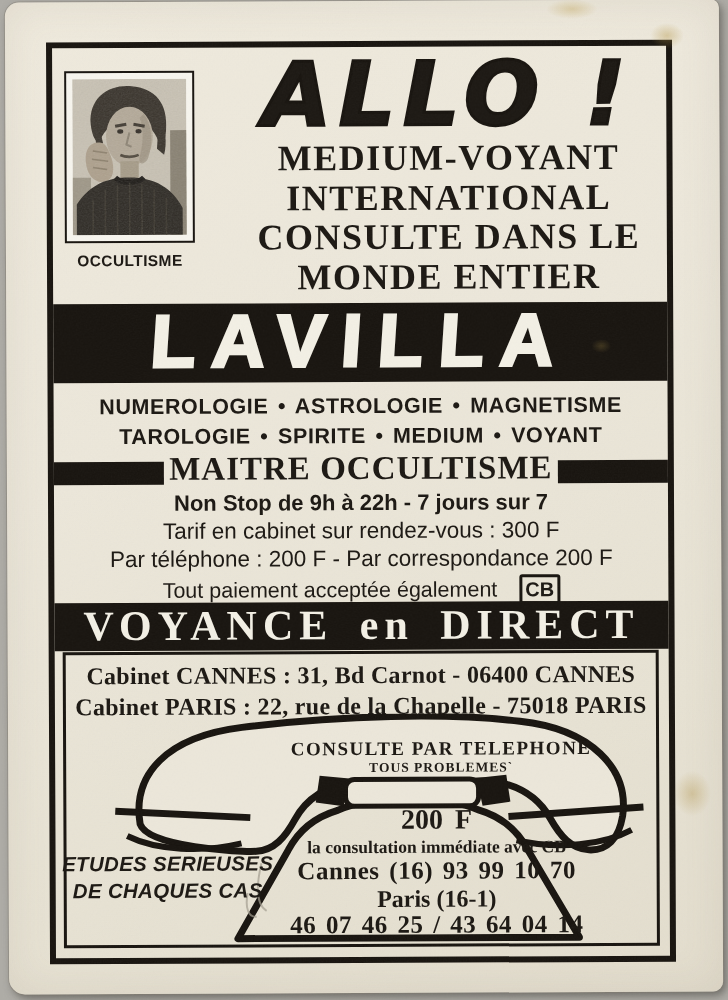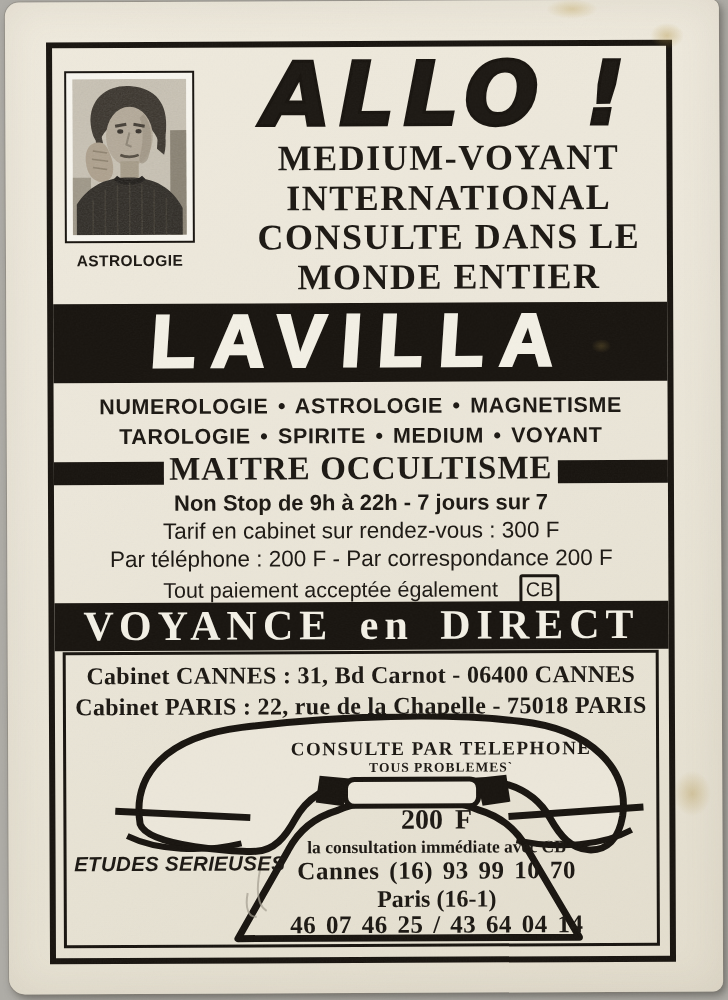--- a/index.html
+++ b/index.html
@@ -41,21 +41,21 @@
   
   .maitre-bar{background:#17130e;height:23px;width:110px;top:461px;}
   .maitre{left:54px;top:450px;width:614px;text-align:center;
     font-family:"Liberation Serif",serif;font-weight:bold;font-size:33px;letter-spacing:1px;}
   .hours{left:54px;top:490px;width:614px;text-align:center;font-weight:bold;font-size:22px;}
   .rate1{left:54px;top:518px;width:614px;text-align:center;font-size:22.5px;}
   .rate2{left:54px;top:546px;width:614px;text-align:center;font-size:22.5px;}
   .payment{left:54px;top:575px;width:614px;display:flex;justify-content:center;
     align-items:center;gap:22px;font-size:21.5px;}
   .cb-badge{display:inline-block;border:3px solid #17130e;border-radius:3px;
-    font-weight:normal;font-size:20px;padding:0 3px;line-height:24px;}
+    font-weight:bold;font-size:20px;padding:0 3px;line-height:24px;}
   
   .voyance{left:54px;top:602px;width:614px;height:48px;text-align:center;
     font-family:"Liberation Serif",serif;font-weight:bold;font-size:42px;line-height:47px;
     letter-spacing:6px;word-spacing:10px;}
   .lower-box{left:62px;top:651px;width:596px;height:296px;
     box-sizing:border-box;border:3px solid #17130e;}
   .cab1{left:62px;top:662px;width:596px;text-align:center;
     font-family:"Liberation Serif",serif;font-weight:bold;font-size:24px;letter-spacing:.3px;}
   .cab2{left:62px;top:693px;width:596px;text-align:center;
     font-family:"Liberation Serif",serif;font-weight:bold;font-size:24px;letter-spacing:.3px;}
@@ -67,21 +67,21 @@
   .ph-price{left:220px;top:804px;width:430px;text-align:center;
     font-family:"Liberation Serif",serif;font-weight:bold;font-size:28px;word-spacing:5px;}
   .ph-note{left:220px;top:837px;width:430px;text-align:center;
     font-family:"Liberation Serif",serif;font-weight:bold;font-size:17.5px;}
   .ph-cannes{left:220px;top:857px;width:430px;text-align:center;
     font-family:"Liberation Serif",serif;font-weight:bold;font-size:25px;letter-spacing:.5px;word-spacing:3px;}
   .ph-paris{left:220px;top:886px;width:430px;text-align:center;
     font-family:"Liberation Serif",serif;font-weight:bold;font-size:24px;}
   .ph-nums{left:220px;top:911px;width:430px;text-align:center;
     font-family:"Liberation Serif",serif;font-weight:bold;font-size:25px;letter-spacing:.5px;word-spacing:3px;}
-  .side-note{left:72px;top:849px;width:212px;text-align:center;
+  .side-note{left:60px;top:849px;width:212px;text-align:center;
     font-weight:bold;font-style:italic;font-size:20.5px;line-height:27px;letter-spacing:.3px;}
   
   .stain{border-radius:50%;pointer-events:none;}
   .s1{left:548px;top:0;width:52px;height:20px;background:radial-gradient(ellipse,rgba(186,155,70,.35),rgba(186,155,70,0) 70%);}
   .s2{left:652px;top:24px;width:34px;height:26px;background:radial-gradient(ellipse,rgba(180,148,66,.4),rgba(180,148,66,0) 70%);}
   .s3{left:672px;top:772px;width:38px;height:46px;background:radial-gradient(ellipse,rgba(175,145,70,.38),rgba(175,145,70,0) 70%);}
   .s4{left:592px;top:340px;width:20px;height:14px;background:radial-gradient(ellipse,rgba(150,125,60,.3),rgba(150,125,60,0) 70%);}
   .noise{left:0;top:0;width:728px;height:1000px;opacity:.05;pointer-events:none;}
 </style>
 </head>
@@ -119,21 +119,21 @@
           <path d="M 20 70 L 34 72 M 19 78 L 35 80 M 20 86 L 34 88" stroke="#8a7d68" stroke-width="1.5" fill="none"></path>
           <rect x="47" y="80" width="18" height="20" fill="#a59a85"></rect>
           <path d="M 4 152 L 4 122 C 18 102 34 96 56 96 C 80 96 98 106 108 126 L 108 152 Z" fill="#26221c"></path>
           <path d="M 42 96 C 48 102 64 102 70 96" stroke="#15120e" stroke-width="5" fill="none"></path>
           <path d="M 20 118 L 20 152 M 32 108 L 32 152 M 44 103 L 44 152 M 56 101 L 56 152 M 68 103 L 68 152 M 80 108 L 80 152 M 92 116 L 92 152" stroke="#39342b" stroke-width="1.5" opacity="0.8" fill="none"></path>
           <rect width="112" height="152" filter="url(#ph-grain)" opacity="0.22"></rect>
         </svg>
       </div>
 
       <div class="abs photo-caption ink">
-        <div>ASTROLOGIE</div>
+        <div>OCCULTISME</div>
       </div>
 
       <div class="abs title ink">ALLO !</div>
 
       <div class="abs subtitle ink">
         <div>MEDIUM-VOYANT</div>
         <div>INTERNATIONAL</div>
         <div>CONSULTE DANS LE</div>
         <div>MONDE ENTIER</div>
       </div>
@@ -179,20 +179,21 @@
       <div class="abs ph-head ink">CONSULTE PAR TELEPHONE</div>
       <div class="abs ph-sub ink">TOUS PROBLEMES`</div>
       <div class="abs ph-price ink">200 F</div>
       <div class="abs ph-note ink">la consultation immédiate avec CB</div>
       <div class="abs ph-cannes ink">Cannes (16) 93 99 10 70</div>
       <div class="abs ph-paris ink">Paris (16-1)</div>
       <div class="abs ph-nums ink">46 07 46 25 / 43 64 04 14</div>
 
       <div class="abs side-note ink">
         <div>ETUDES SERIEUSES</div>
+        <div>DE CHAQUES CAS</div>
       </div>
 
       <div class="abs stain s1"></div>
       <div class="abs stain s2"></div>
       <div class="abs stain s3"></div>
       <div class="abs stain s4"></div>
 
       <svg class="abs noise">
         <defs>
           <filter id="pg">

